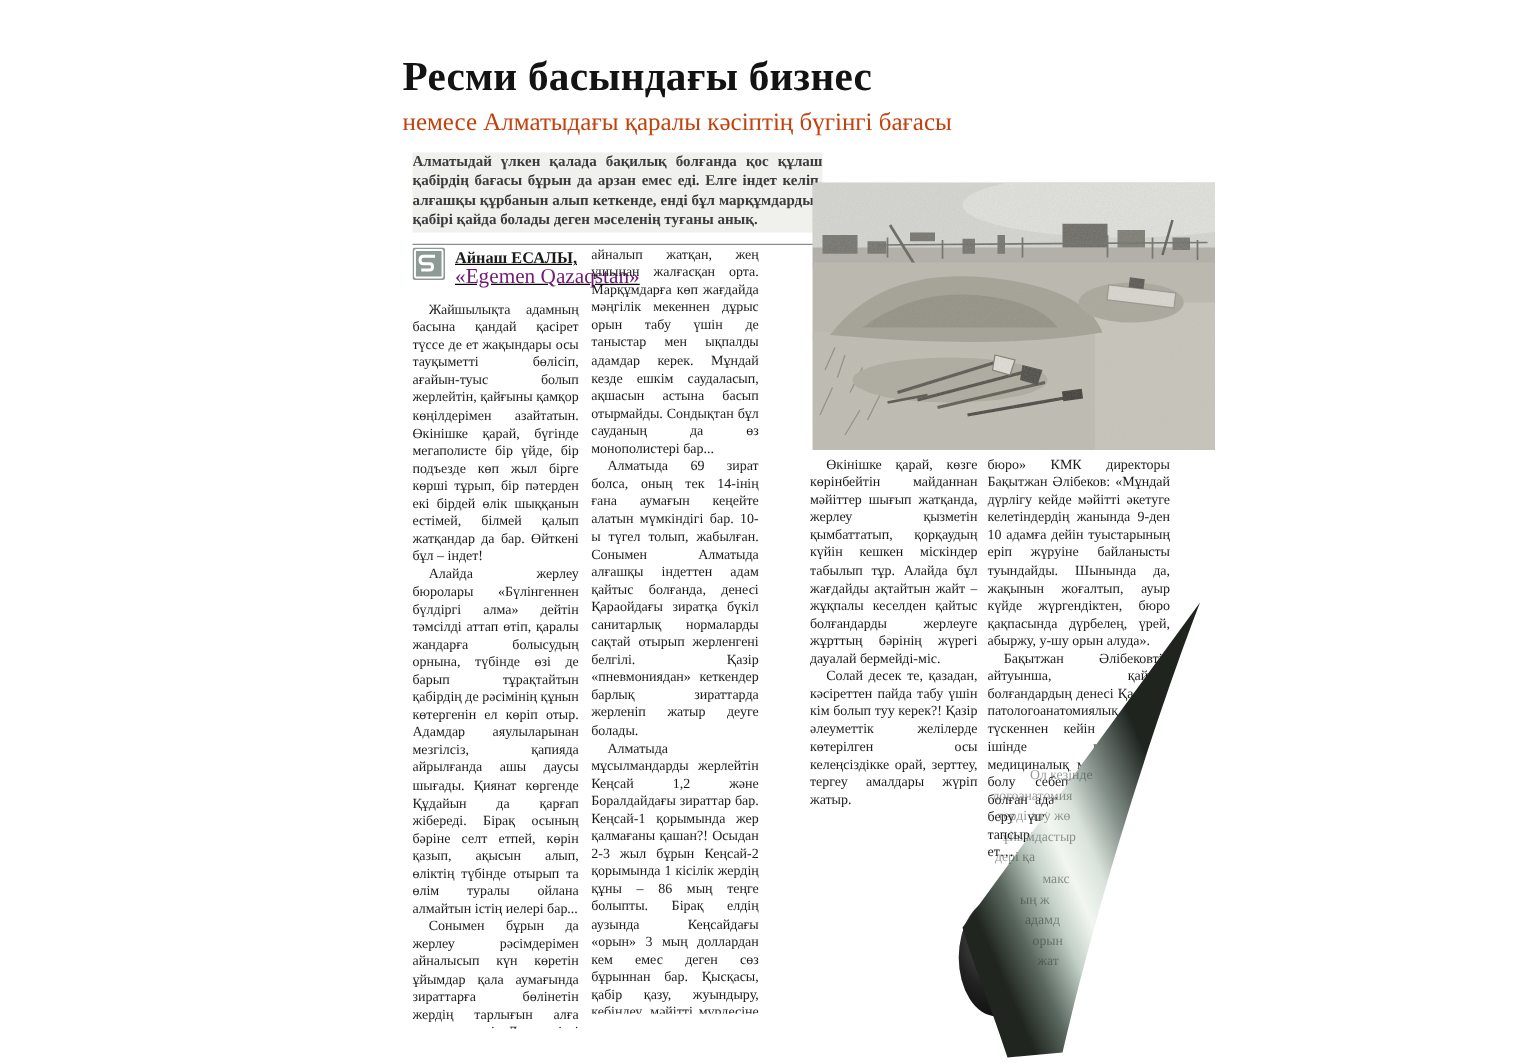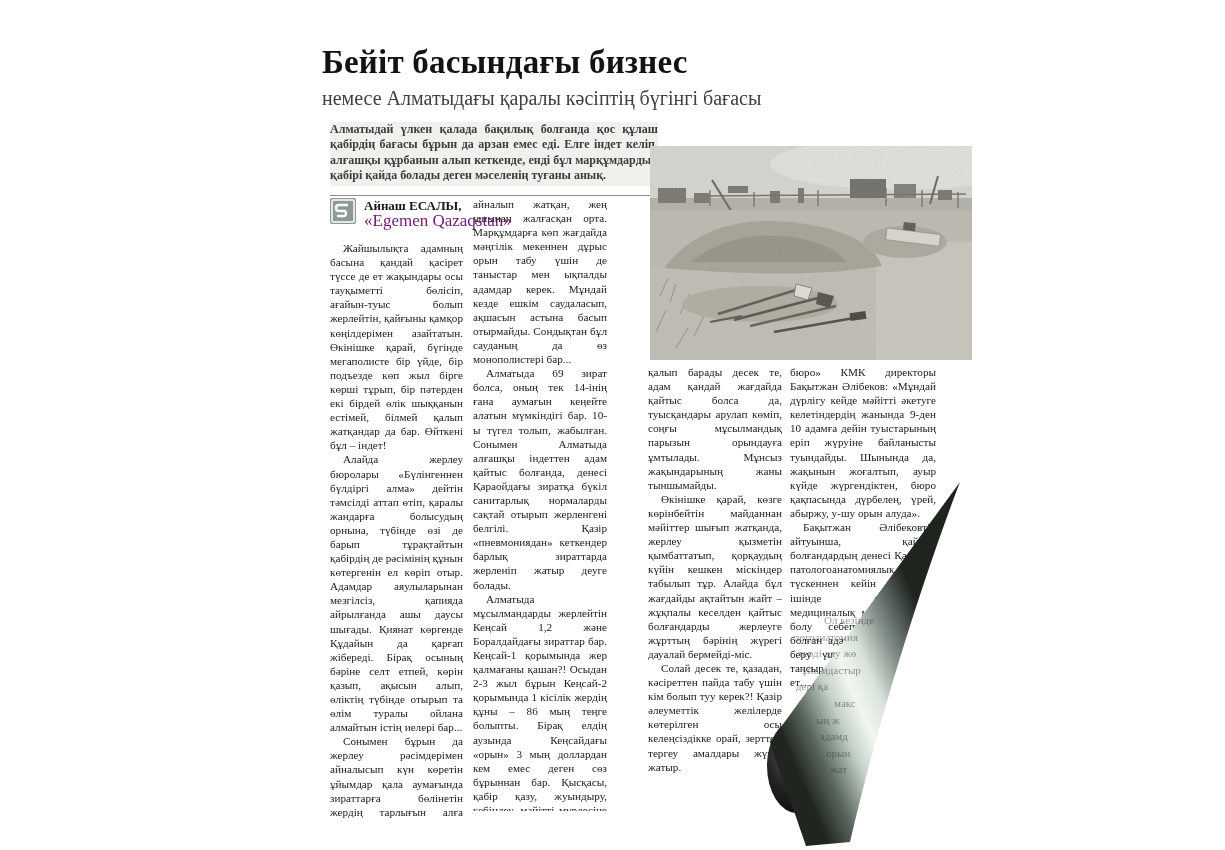--- a/index.html
+++ b/index.html
@@ -3,28 +3,28 @@
 <meta charset="utf-8">
 <style>
   html,body { margin:0; padding:0; background:#ffffff; }
   .page { position:relative; width:1225px; height:850px; background:#ffffff;
           font-family:"Liberation Serif", serif; overflow:hidden; }
   .abs { position:absolute; }
 
   .headline { left:322px; top:44px; width:620px; margin:0;
               font-size:33px; font-weight:bold; color:#131313; letter-spacing:.2px; }
   .subhead  { left:322px; top:87px; width:620px; margin:0;
-              font-size:20px; font-weight:normal; color:#404040; }
+              font-size:20px; font-weight:normal; color:#c2410c; }
 
   .lead { left:330px; top:122px; width:328px; height:64px; background:#f0f0ed;
           font-size:12px; font-weight:bold; line-height:15.4px; color:#3c3c3c;
           text-align:justify; overflow:hidden; }
   .lead-rule { left:330px; top:195px; width:326px; height:1px; background:#8d8d8d; }
 
-  .byline { left:330px; top:198px; width:300px; display:flex; gap:8px; align-items:flex-start; }
+  .byline { left:330px; top:198px; width:300px; display:flex; gap:8px; align-items:flex-start;text-decoration:underline; }
   .byline .logo { width:26px; height:26px; flex:0 0 auto; }
   .byline .author { font-size:13px; font-weight:bold; color:#1a1a1a; line-height:15px; }
   .byline .publication { font-size:17px; color:#701a75; line-height:15px; }
 
   .photo { left:650px; top:146px; width:322px; height:214px; }
 
   .col { text-align:justify; font-size:11.2px; line-height:14.1px; color:#1b1b1b;
          overflow:hidden; }
   .col p { margin:0; text-indent:13px; }
   .col p.cont { text-indent:0; }
@@ -41,21 +41,21 @@
   .ghost span { display:block; white-space:nowrap; overflow:hidden; }
   .g0{margin-left:30px}.g1{margin-left:0}.g2{margin-left:4px}.g3{margin-left:8px}
   .g4{margin-left:2px}.g5{margin-left:40px}.g6{margin-left:22px}.g7{margin-left:26px}
   .g8{margin-left:32px}.g9{margin-left:36px}
 </style>
 </head>
 <body>
 
 <div class="page">
 
-  <h1 class="abs headline">Бейіт басындағы бизнес</h1>
+  <h1 class="abs headline">Ресми басындағы бизнес</h1>
   <h2 class="abs subhead">немесе Алматыдағы қаралы кәсіптің бүгінгі бағасы</h2>
 
   <div class="abs lead">Алматыдай үлкен қалада бақилық болғанда қос құлаш қабірдің бағасы бұрын да арзан емес еді. Елге індет келіп, алғашқы құрбанын алып кеткенде, енді бұл марқұмдардың қабірі қайда болады деген мәселенің туғаны анық.</div>
   <div class="abs lead-rule"></div>
 
   <div class="abs byline">
     <svg class="logo" viewBox="0 0 26 26">
       <rect x="0" y="0" width="26" height="26" rx="2" fill="#8e9a96"></rect>
       <rect x="2" y="2" width="22" height="22" rx="1" fill="none" stroke="#ffffff" stroke-width="1.5"></rect>
       <path d="M18 7 H9 Q6 7 6 10 Q6 13 9 13 H14 Q16 13 16 15.5 Q16 18 13.5 18 H7" fill="none" stroke="#ffffff" stroke-width="2.4"></path>
@@ -140,21 +140,20 @@
     <p>Жайшылықта адамның басына қандай қасірет түссе де ет жақындары осы тауқыметті бөлісіп, ағайын-туыс болып жерлейтін, қайғыны қамқор көңілдерімен азайтатын. Өкінішке қарай, бүгінде мегаполисте бір үйде, бір подъезде көп жыл бірге көрші тұрып, бір пәтерден екі бірдей өлік шыққанын естімей, білмей қалып жатқандар да бар. Өйткені бұл – індет!</p>
     <p>Алайда жерлеу бюролары «Бүлінгеннен бүлдіргі алма» дейтін тәмсілді аттап өтіп, қаралы жандарға болысудың орнына, түбінде өзі де барып тұрақтайтын қабірдің де рәсімінің құнын көтергенін ел көріп отыр. Адамдар аяулыларынан мезгілсіз, қапияда айрылғанда ашы даусы шығады. Қиянат көргенде Құдайын да қарғап жібереді. Бірақ осының бәріне селт етпей, көрін қазып, ақысын алып, өліктің түбінде отырып та өлім туралы ойлана алмайтын істің иелері бар...</p>
     <p>Сонымен бұрын да жерлеу рәсімдерімен айналысып күн көретін ұйымдар қала аумағында зираттарға бөлінетін жердің тарлығын алға тартып келді. Дәл қазіргі күндері Алматыдағы жерлеу, ритуалдық индустрияның жылдық айналымы 2,5 млрд теңге көлемінде деген дерек бар. Бірақ дәл санын ешкім айта алмайды. Өйткені бұл – көлеңкелі сектор. Ресми тіркелген жерлеу бюроларынан бөлек, қаралы бизнеспен жасырын айналысатындар саны қанша екенін дөп басып ешкім айта алмайды. Бұл – үлкен ақша</p>
   </div>
   <div class="abs col col2">
     <p class="cont">айналып жатқан, жең ұшынан жалғасқан орта. Марқұмдарға көп жағдайда мәңгілік мекеннен дұрыс орын табу үшін де таныстар мен ықпалды адамдар керек. Мұндай кезде ешкім саудаласып, ақшасын астына басып отырмайды. Сондықтан бұл сауданың да өз монополистері бар...</p>
     <p>Алматыда 69 зират болса, оның тек 14-інің ғана аумағын кеңейте алатын мүмкіндігі бар. 10-ы түгел толып, жабылған. Сонымен Алматыда алғашқы індеттен адам қайтыс болғанда, денесі Қараойдағы зиратқа бүкіл санитарлық нормаларды сақтай отырып жерленгені белгілі. Қазір «пневмониядан» кеткендер барлық зираттарда жерленіп жатыр деуге болады.</p>
     <p>Алматыда мұсылмандарды жерлейтін Кеңсай 1,2 және Боралдайдағы зираттар бар. Кеңсай-1 қорымында жер қалмағаны қашан?! Осыдан 2-3 жыл бұрын Кеңсай-2 қорымында 1 кісілік жердің құны – 86 мың теңге болыпты. Бірақ елдің аузында Кеңсайдағы «орын» 3 мың доллардан кем емес деген сөз бұрыннан бар. Қысқасы, қабір қазу, жуындыру, кебіндеу, мәйітті мүрдесіне апару, топырақ салатын адамы табылмаса – көму, жаназа шығарған молдаға беретіні, басын бірден көтеруге жағдай болмағанда, тым болмағанда ағаш тақтайға марқұмның аты-жөнін жазып қою – бәрі-бәрі ақша тұрады. Айналып келгенде, Алматыда марқұмға ескерткіш орнату, «жетісі», «қырқын тарату», «100 күндік еске алу», 1 жылдан соң берілетін астың шығыны бұрын да басқа өңірлерге қарағанда екі-үш есе қымбат болатын. Қазір бұл да</p>
   </div>
   <div class="abs col col3">
-    <p class="cont">қалып барады десек те, адам қандай жағдайда қайтыс болса да, туысқандары арулап көміп, соңғы мұсылмандық парызын орындауға ұмтылады. Мұнсыз жақындарының жаны тыншымайды.</p>
     <p>Өкінішке қарай, көзге көрінбейтін майданнан мәйіттер шығып жатқанда, жерлеу қызметін қымбаттатып, қорқаудың күйін кешкен міскіндер табылып тұр. Алайда бұл жағдайды ақтайтын жайт – жұқпалы кеселден қайтыс болғандарды жерлеуге жұрттың бәрінің жүрегі дауалай бермейді-міс.</p>
     <p>Солай десек те, қазадан, кәсіреттен пайда табу үшін кім болып туу керек?! Қазір әлеуметтік желілерде көтерілген осы келеңсіздікке орай, зерттеу, тергеу амалдары жүріп жатыр.</p>
 
   </div>
   <div class="abs col col4">
     <p class="cont">бюро» КМК директоры Бақытжан Әлібеков: «Мұндай дүрлігу кейде мәйітті әкетуге келетіндердің жанында 9-ден 10 адамға дейін туыстарының еріп жүруіне байланысты туындайды. Шынында да, жақынын жоғалтып, ауыр күйде жүргендіктен, бюро қақпасында дүрбелең, үрей, абыржу, у-шу орын алуда».</p>
     <p>Бақытжан Әлібековтің айтуынша, қайтыс болғандардың денесі Қалалық патологоанатомиялық бюроға түскеннен кейін 12 сағат ішінде қайтарылып, медициналық мекеме қайтыс болу себептерін анықтау, болған адам жайлы деректер беру үшін мәйітті ұйымға тапсырады. Уақытты қатаң ет…</p>
   </div>
 
   <svg class="abs curl-overlay" viewBox="0 0 1225 850">

